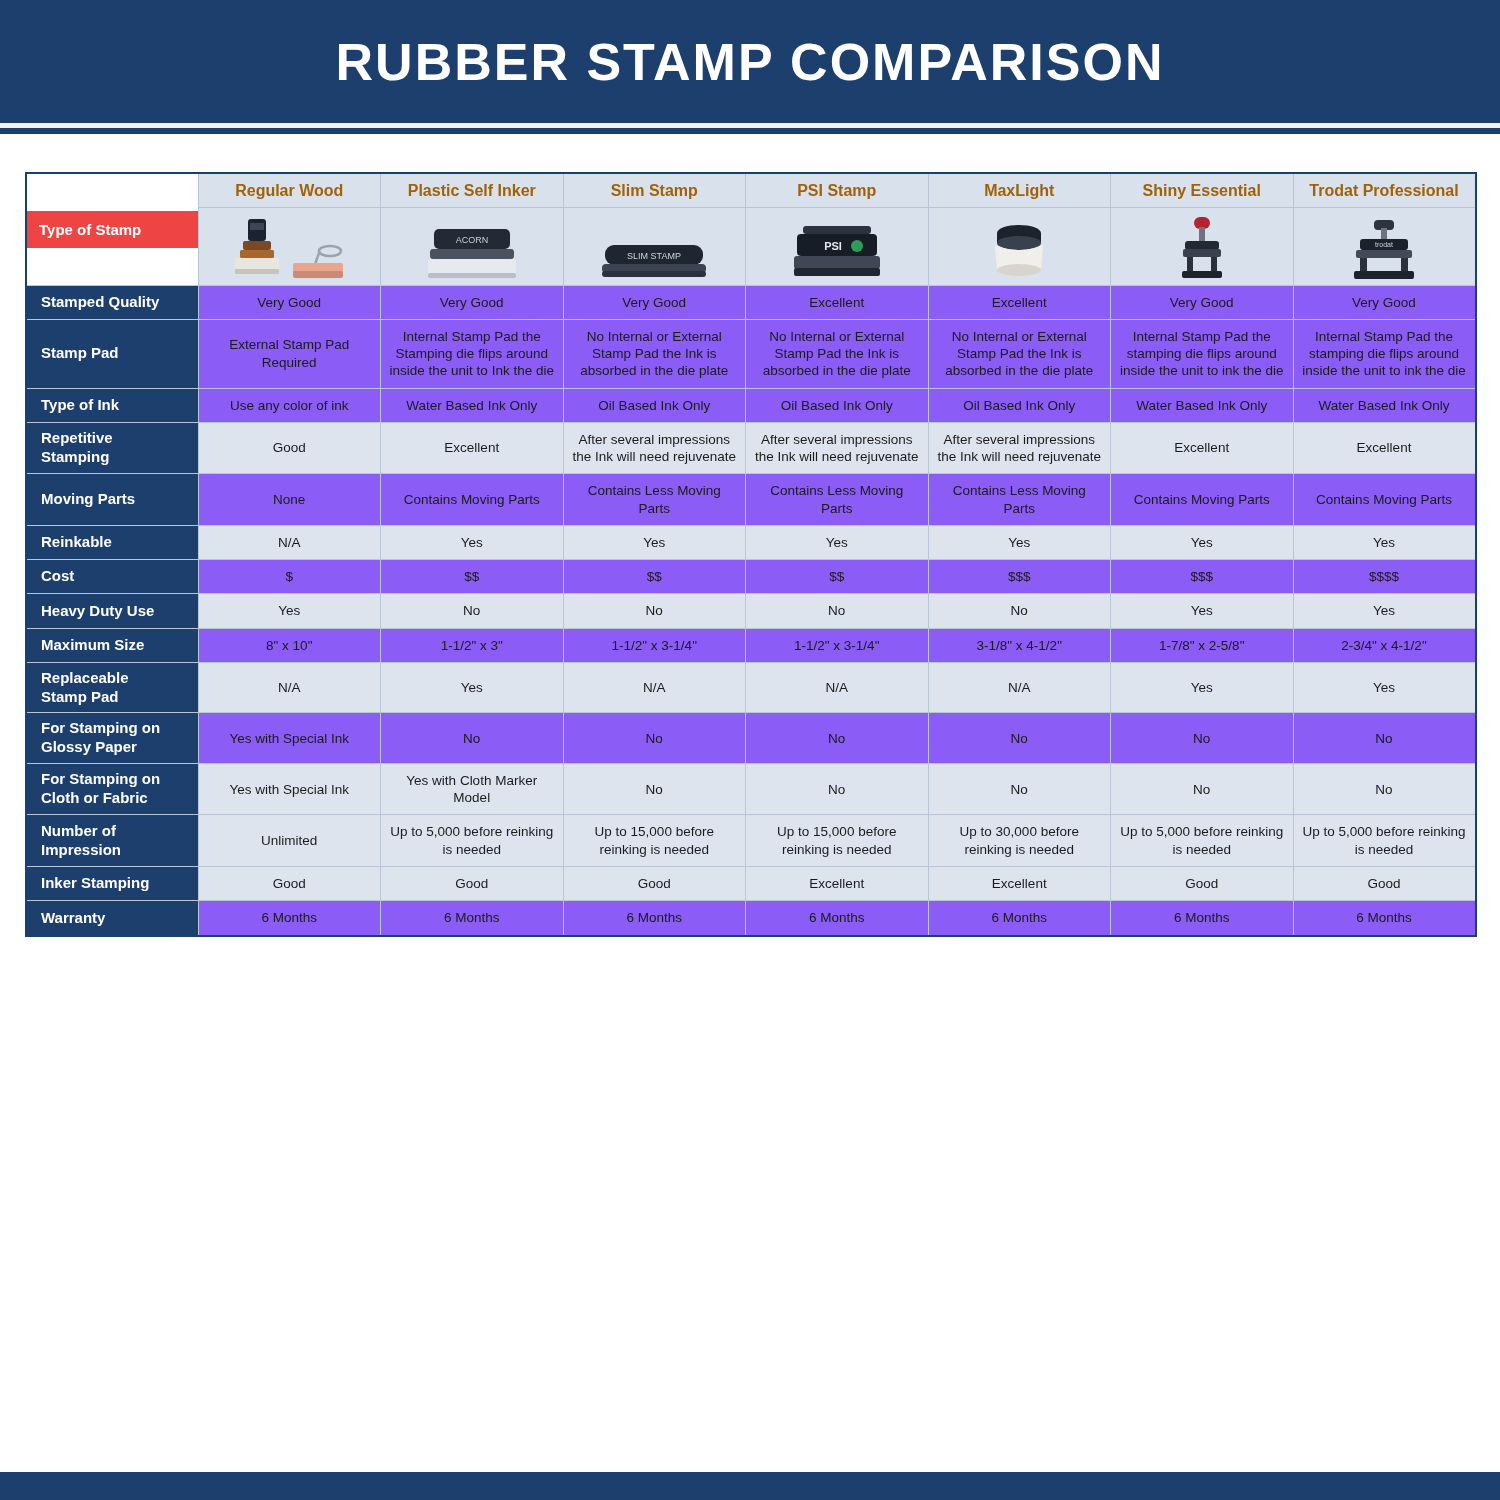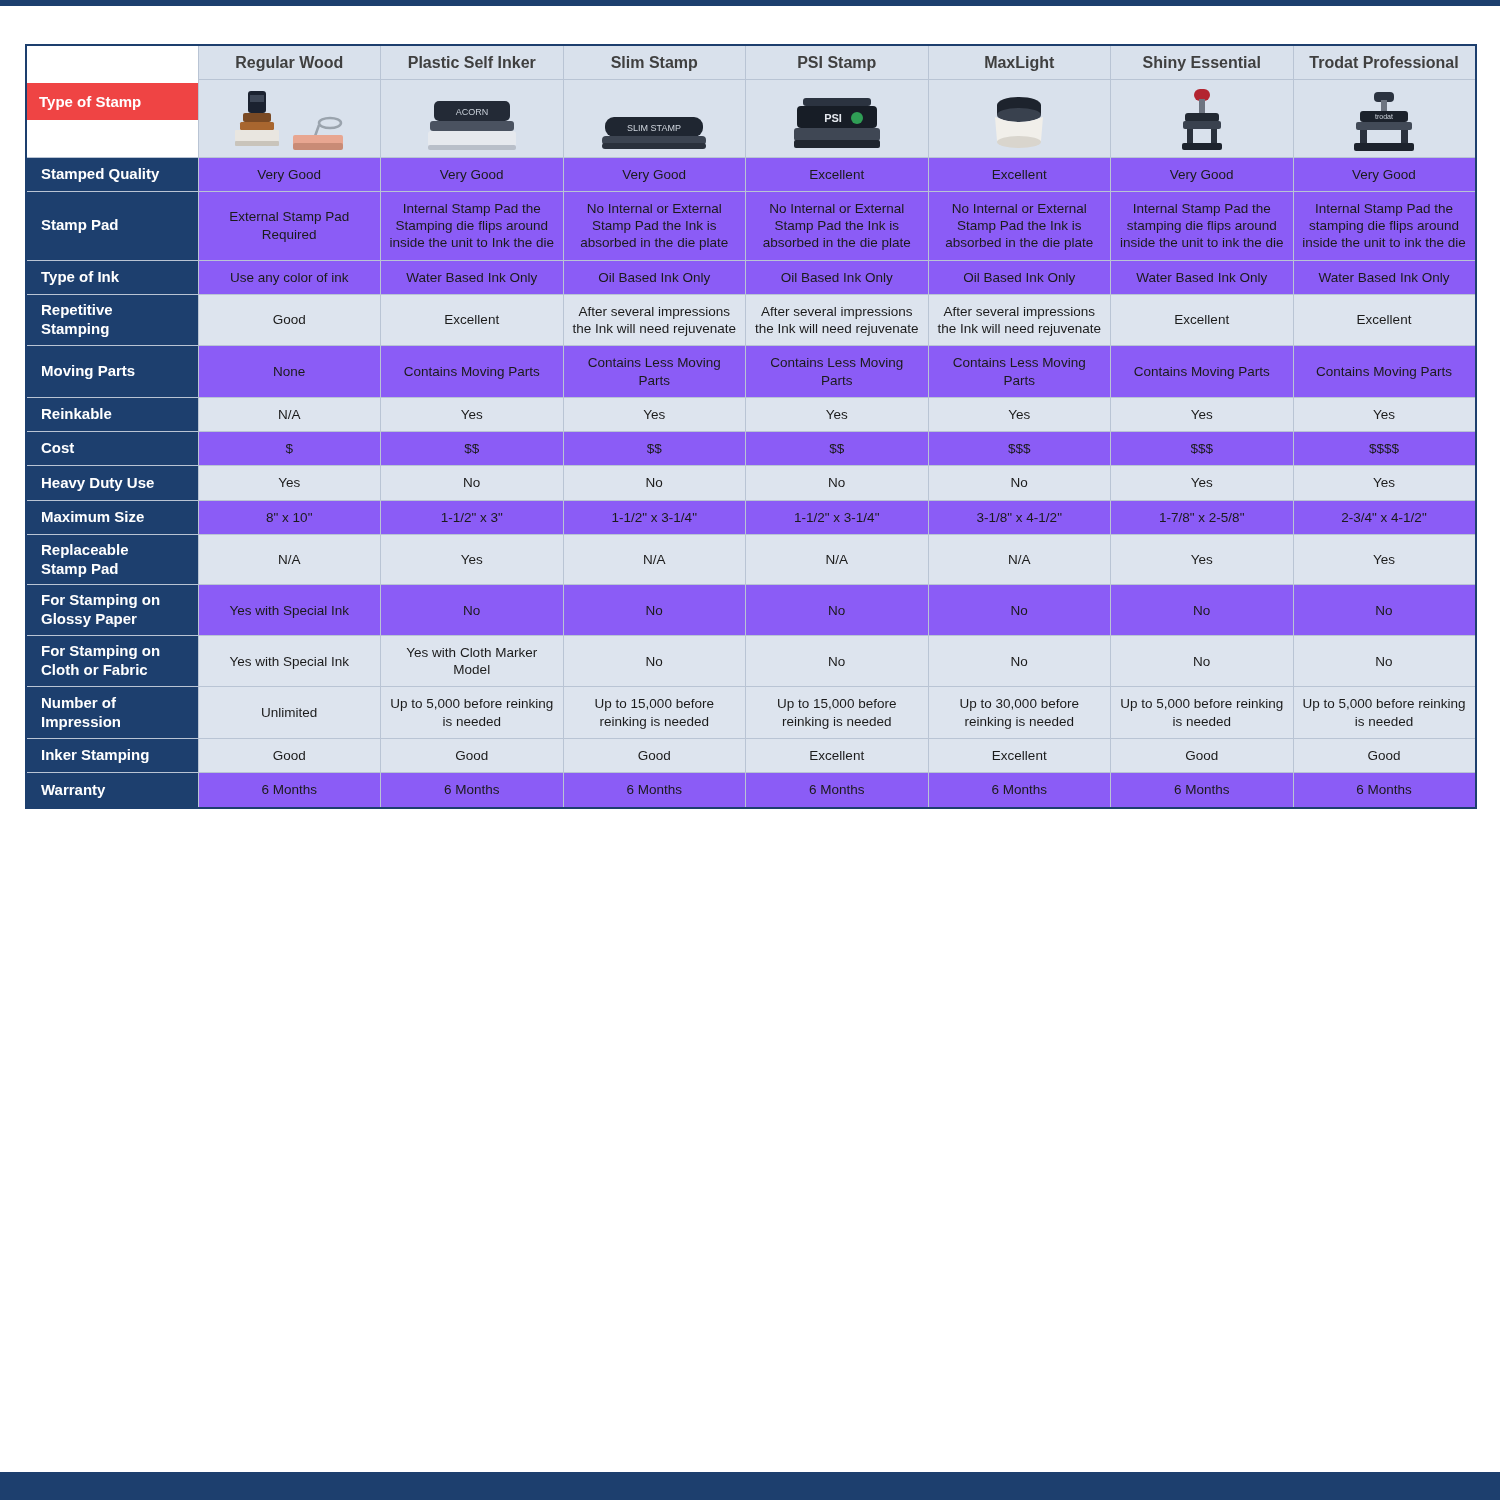--- a/index.html
+++ b/index.html
@@ -78,21 +78,21 @@
   }
   .corner {
     background: #ffffff;
     border-top-color: #ffffff;
     border-left-color: #ffffff;
     border-right-color: #1d3f6e;
   }
   
   .prodhead {
     background: #d9e1ec;
-    color: #404040;
+    color: #a16207;
     font-size: 16px;
     font-weight: bold;
     text-align: center;
     padding: 8px 4px 6px 4px;
     height: 34px;
   }
   .prodcell {
     background: #d9e1ec;
     text-align: left;
     padding: 0;
@@ -128,20 +128,23 @@
   .psi { width: 96px; height: 58px; }
   .maxl { width: 66px; height: 58px; }
   .shiny { width: 48px; height: 66px; }
   .trodat { width: 72px; height: 62px; }
 </style>
 </head>
 <body>
 
 <div class="page">
 
+  <div class="header-band">
+    <div class="header-title">RUBBER STAMP COMPARISON</div>
+  </div>
   <div class="header-rule"></div>
 
   <div class="table-wrap">
     <table class="cmp">
       <colgroup>
         <col class="label-col">
         <col class="data-col">
           <col class="data-col">
           <col class="data-col">
           <col class="data-col">

